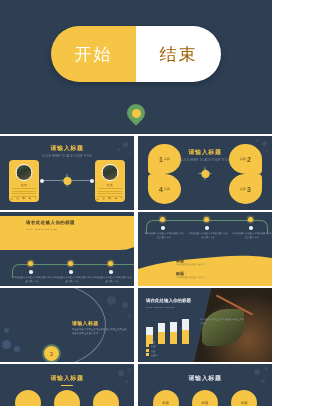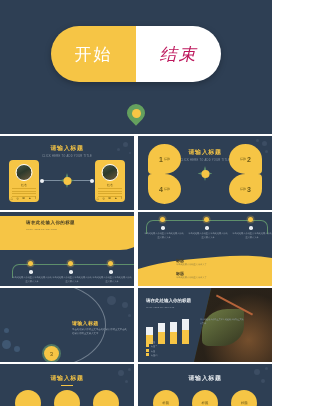--- a/index.html
+++ b/index.html
@@ -27,21 +27,21 @@
   
   .pill {
     position:absolute; left:50%; top:26px; transform:translateX(-50%);
     width:170px; height:56px; border-radius:28px;
     display:flex; overflow:hidden;
     box-shadow:0 2px 6px rgba(0,0,0,.25);
   }
   .pill-half { flex:1; display:flex; align-items:center; justify-content:center;
                font-size:17px; letter-spacing:2px; }
   .pill-left  { background:#f6c545; color:#ffffff; }
-  .pill-right { background:#ffffff; color:#be185d;font-style:italic; }
+  .pill-right { background:#ffffff; color:#a16207; }
 
   .pin { position:absolute; left:50%; top:104px; transform:translateX(-50%);
          width:18px; height:18px; }
   .pin-outer { position:absolute; left:0; top:0; width:18px; height:18px;
                border-radius:50% 50% 50% 0; transform:rotate(-45deg);
                background:#64a05e; }
   .pin-inner { position:absolute; left:4.5px; top:4.5px; width:9px; height:9px;
                border-radius:50%; background:#f6c545; }
 
   

